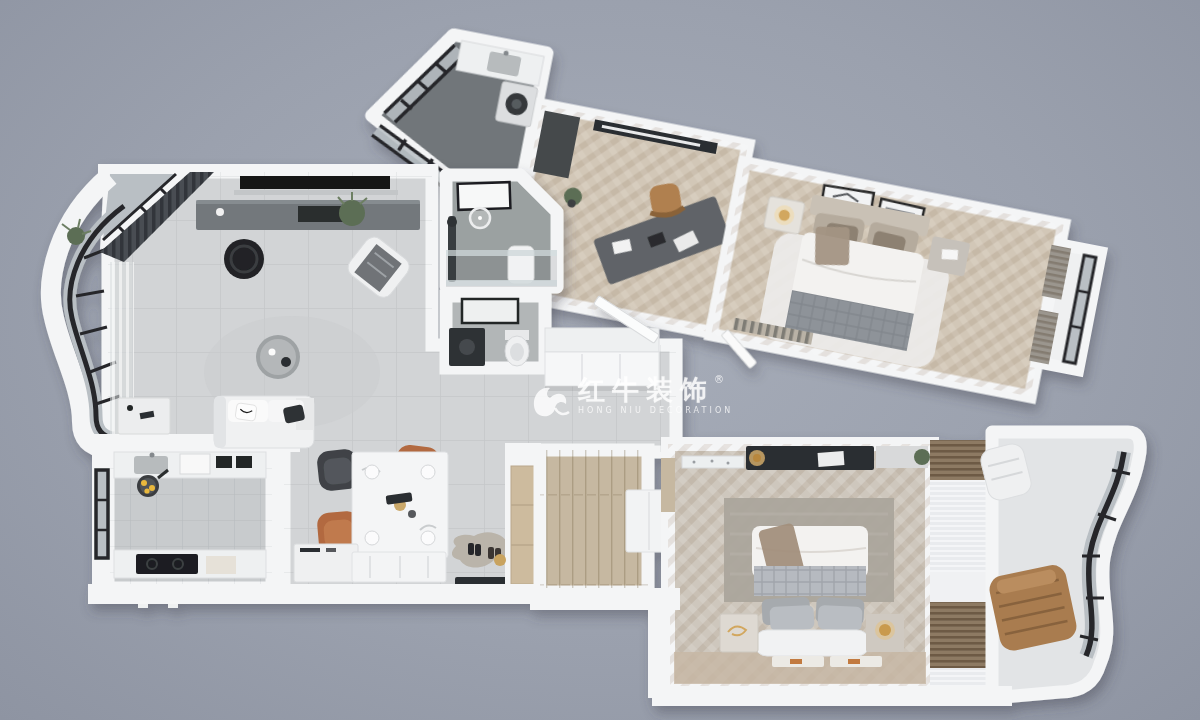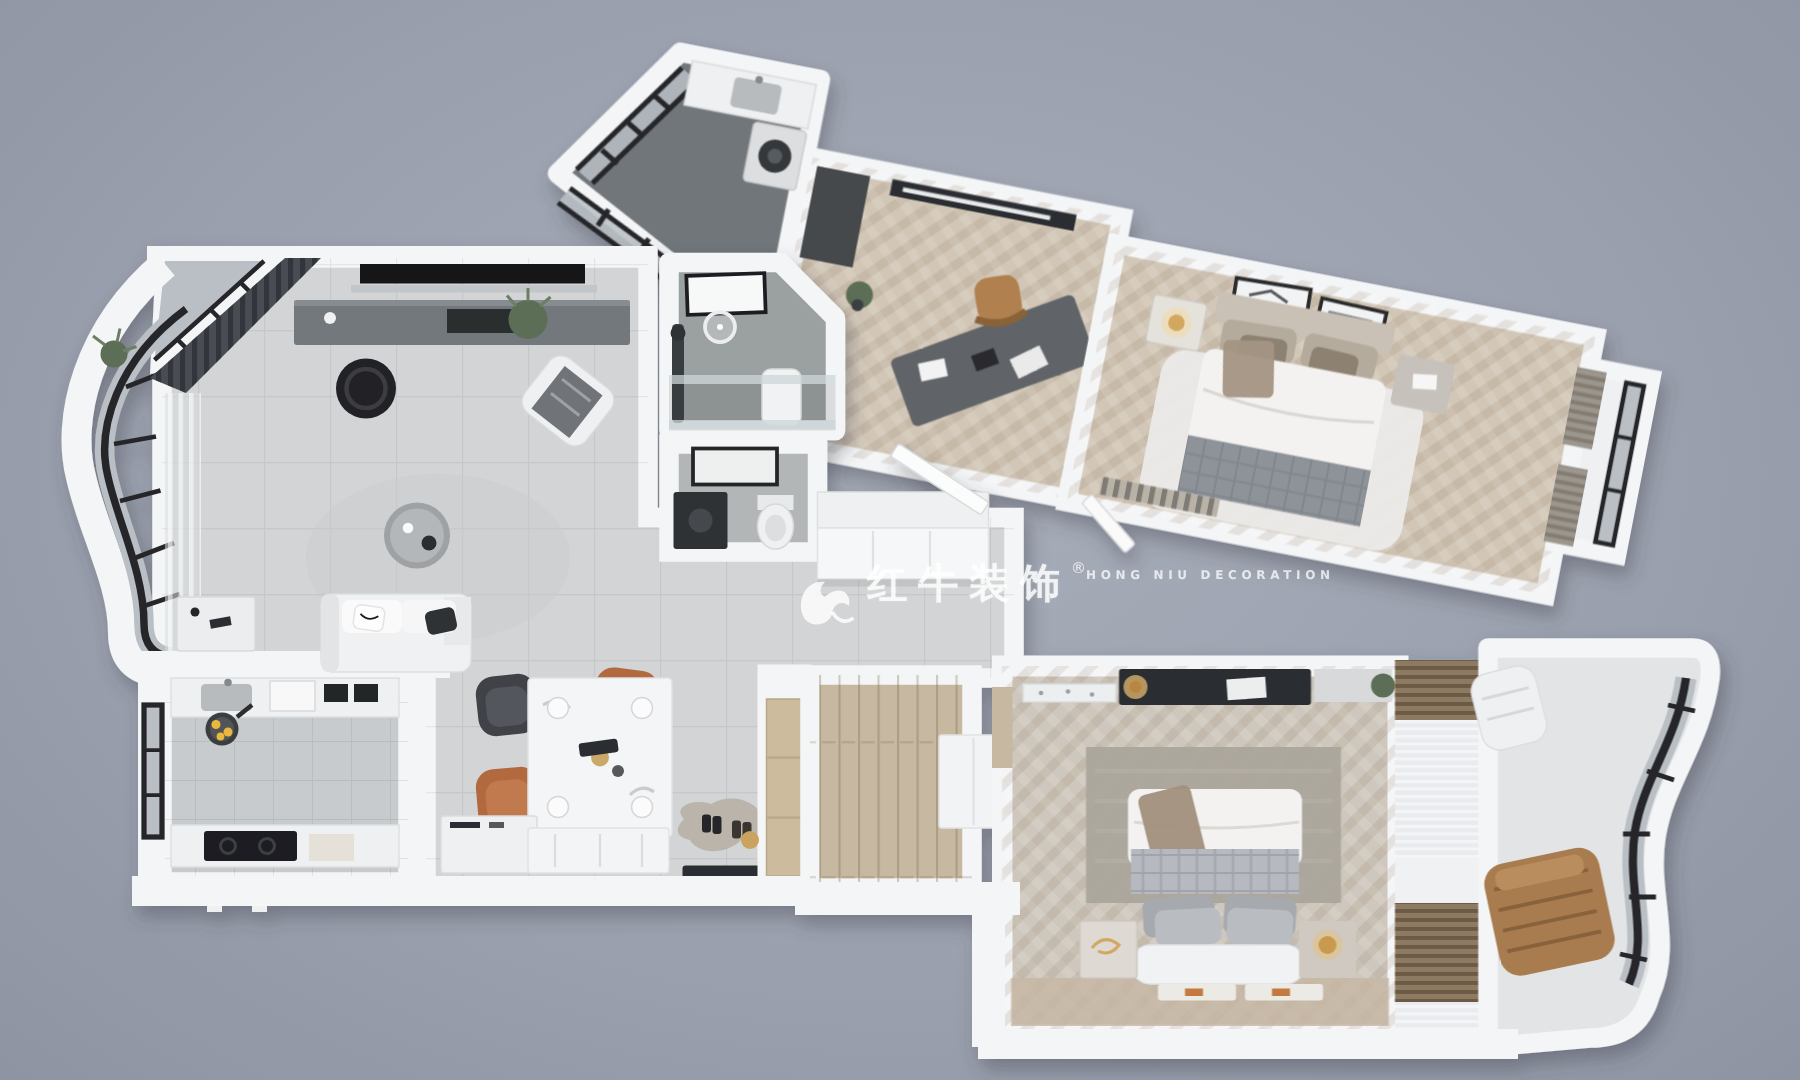--- a/index.html
+++ b/index.html
@@ -7,23 +7,23 @@
     position:relative;width:1200px;height:720px;overflow:hidden;
     background:radial-gradient(ellipse at 50% 44%, var(--bgMid,#a7adb9) 0%, var(--bg,#9ba1ae) 55%, var(--bgEdge,#8e94a2) 100%);
     font-family:"DejaVu Sans","Liberation Sans",sans-serif;
   }
   #plan{position:absolute;left:0;top:0;}
   .wm{
     position:absolute;left:528px;top:376px;width:220px;display:flex;align-items:flex-start;gap:6px;
     color:rgba(255,255,255,.82);pointer-events:none;
   }
   .wm .logo{flex:0 0 auto;margin-top:2px;}
-  .wm .txt{display:flex;flex-direction:row;}
+  .wm .txt{display:flex;flex-direction:column;}
   .wm .brand{font-size:27px;font-weight:bold;letter-spacing:7px;line-height:1;white-space:nowrap;text-shadow:0 0 2px rgba(255,255,255,.25);}
-  .wm .sub{font-size:8px;letter-spacing:3.1px;margin-top:3px;white-space:nowrap;color:rgba(255,255,255,.75);font-weight:bold;}
+  .wm .sub{font-size:8px;letter-spacing:3.1px;margin-top:3px;white-space:nowrap;color:rgba(255,255,255,.75);}
   .wm .reg{font-size:10px;margin-top:-2px;color:rgba(255,255,255,.8);}
 </style>
 </head>
 <body>
 
 <div id="stage">
 
 <svg id="plan" width="1200" height="720" viewBox="0 0 1200 720">
   <defs>
     <filter id="blockShadow" x="-10%" y="-10%" width="125%" height="125%">

